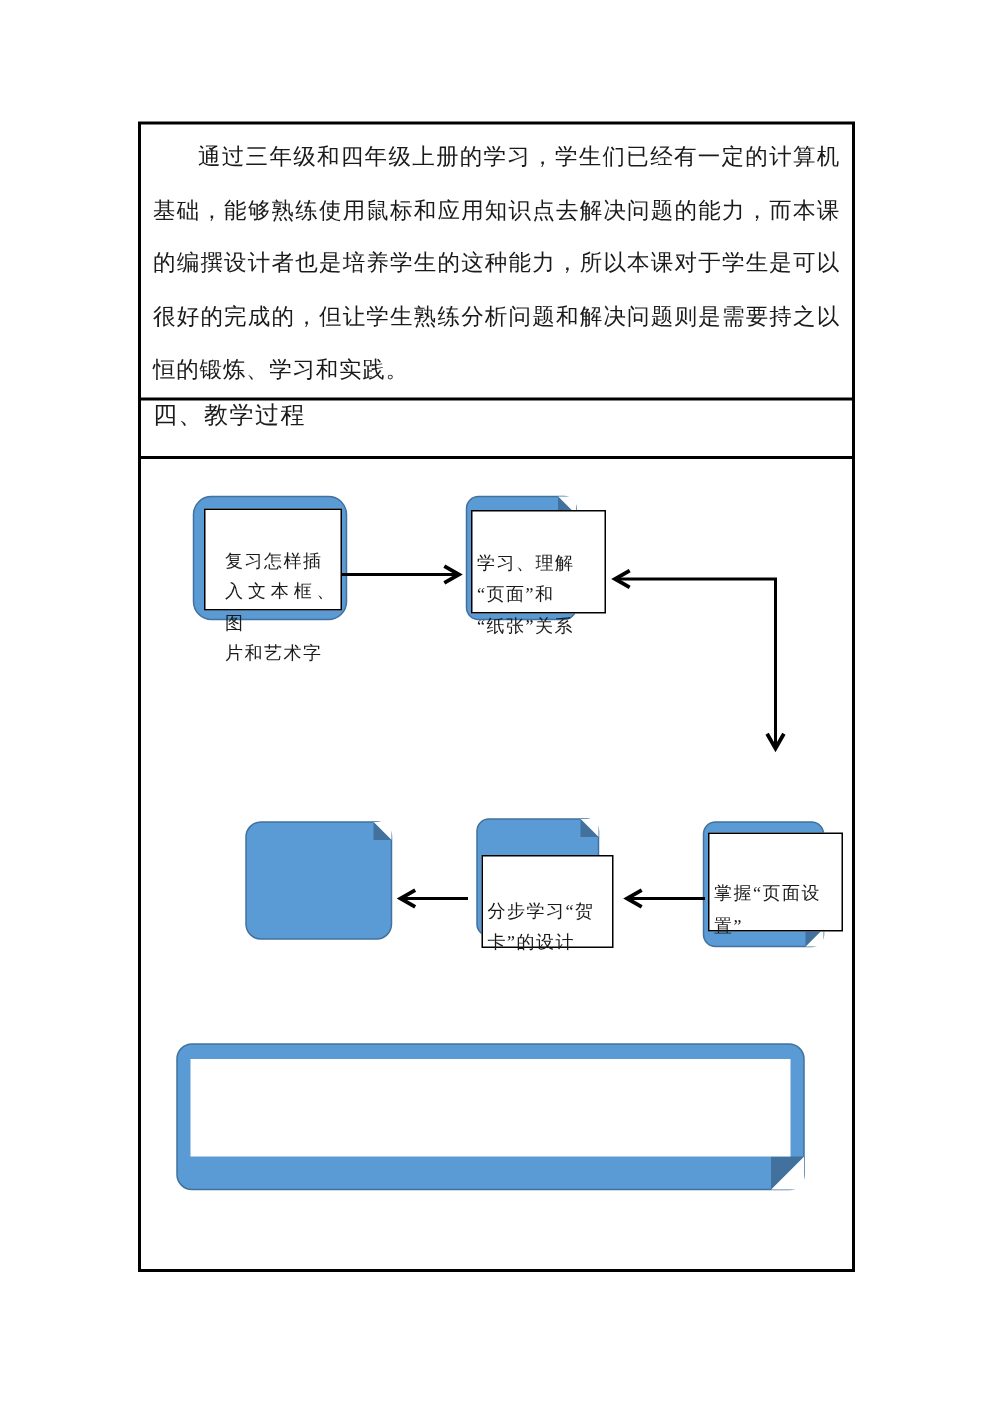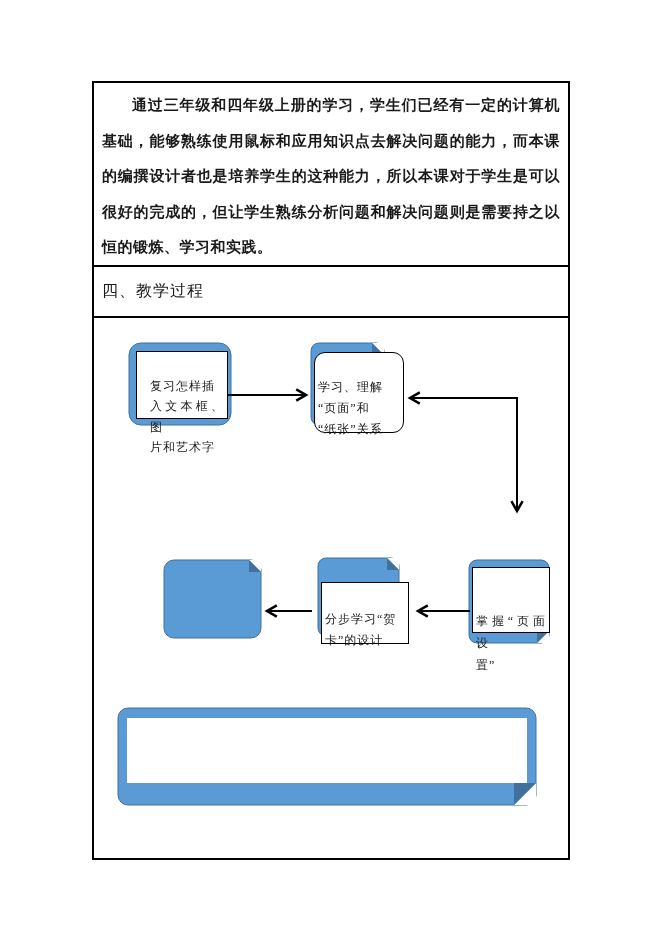--- a/index.html
+++ b/index.html
@@ -2,37 +2,37 @@
 <html><head>
 <meta charset="utf-8">
 <style>
   * { margin:0; padding:0; box-sizing:border-box; }
   html,body { width:662px; height:936px; background:#ffffff; overflow:hidden;
     font-family:"Liberation Serif","DejaVu Serif",serif; color:#1a1a1a; }
 
   .doc-table { position:absolute; left:92px; top:81px; width:478px;
     border:2px solid #000; background:#fff; }
 
-  .row-paragraph { height:184px; border-bottom:2px solid #000; padding:5px 8px 0 8px;font-weight:bold; }
+  .row-paragraph { height:184px; border-bottom:2px solid #000; padding:5px 8px 0 8px; }
   .row-paragraph p { font-size:15px; line-height:35.6px; text-align:justify;
     text-indent:2em; letter-spacing:0.5px; }
 
-  .row-header { height:51px; border-bottom:2px solid #000; padding-left:8px;
-    display:flex; align-items:center; }
+  .row-header { height:39px; border-bottom:2px solid #000; padding-left:8px;
+    display:flex; }
   .row-header span { font-size:16px; letter-spacing:1px; }
 
   .row-flow { position:relative; height:540px; }
   .flow-svg { position:absolute; left:0; top:0; width:474px; height:540px; }
 
   .whitebox { position:absolute; background:#ffffff; border:1px solid #000;
     font-size:12px; line-height:20px; letter-spacing:1px;
     white-space:pre-line; padding:3px 3px; text-align:justify; }
   .wb-review        { left:42px;  top:33px;  width:92px; height:68px; line-height:20.5px;padding-left:13px; }
-  .wb-learn-page    { left:220px; top:34px;  width:90px; height:81px; line-height:21px;border-radius:11px; }
-  .wb-master-setup  { left:378px; top:249px; width:78px; height:66px; line-height:22px; padding-top:20px; }
+  .wb-learn-page    { left:220px; top:34px;  width:90px; height:69px; line-height:21px; }
+  .wb-master-setup  { left:378px; top:249px; width:90px; height:66px; line-height:22px; padding-top:6px; }
   .wb-comprehensive { left:75px;  top:249px; width:88px; height:64px; line-height:19.5px; }
   .wb-step-learn    { left:227px; top:264px; width:88px; height:62px; line-height:21px; padding-top:5px; }
 
   .note-white { position:absolute; left:33px; top:400px; width:400px; height:65px;
     background:#fff; font-size:12.5px; }
   .note-line { white-space:nowrap; letter-spacing:0.5px; }
   .note-line1 { padding:7px 0 0 9px; }
   .note-line2 { padding:20px 0 0 48px; }
 </style>
 </head>

